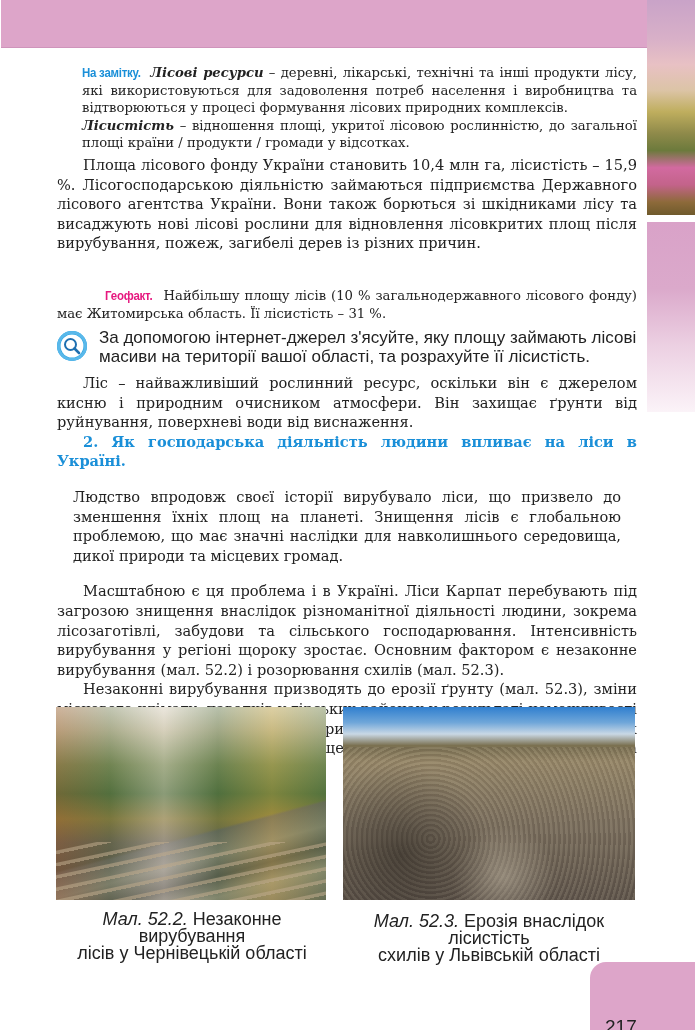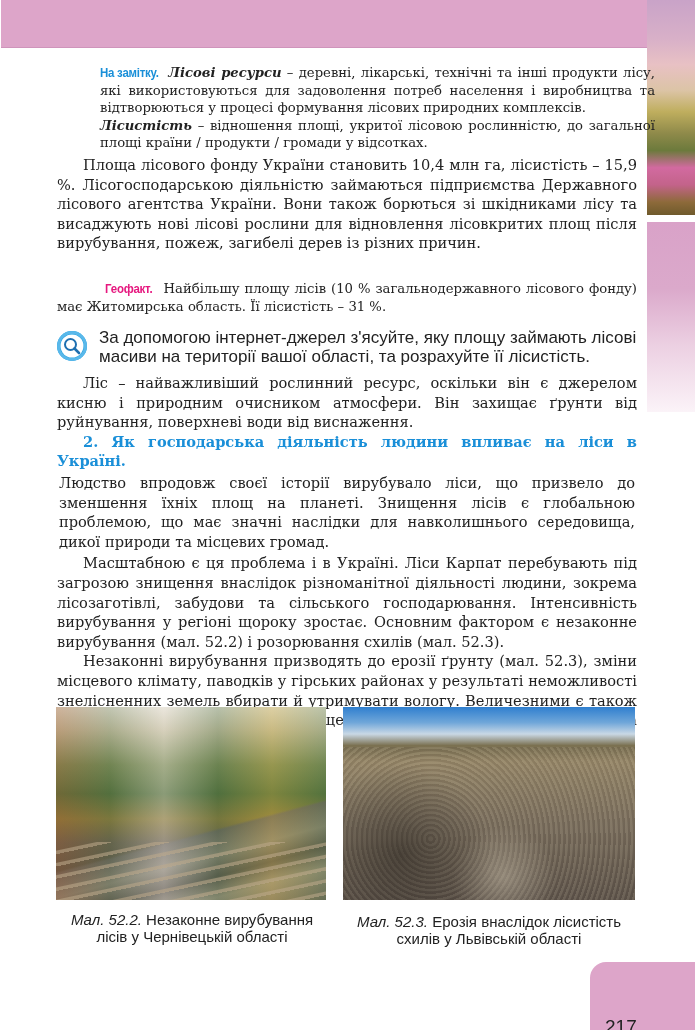--- a/index.html
+++ b/index.html
@@ -29,37 +29,37 @@
       position: absolute; left: 590px; top: 962px; width: 105px; height: 68px;
       background: #dda5c9;
       border-top-left-radius: 16px;
     }
     .page-number {
       position: absolute; left: 605px; top: 1016px;
       font-family: "Liberation Sans", sans-serif; font-size: 19px; color: #222;
     }
 
     .text { position: absolute; left: 57px; width: 580px; font-size: 14.6px; line-height: 19.6px; text-align: justify; }
-    .note { left: 100px; width: 555px; font-size: 13.2px; line-height: 17.5px; top: 64px; }
+    .note { left: 82px; width: 555px; font-size: 13.2px; line-height: 17.5px; top: 64px; }
     .note p, .geo p { margin: 0; }
     .label-note {
       font-family: "Liberation Sans", sans-serif; font-weight: bold; color: #1a8fd8;
       font-size: 13.5px; letter-spacing: -0.3px; transform: scaleX(0.85); display: inline-block; transform-origin: left;
       margin-right: -6px;
     }
     .label-geo {
       font-family: "Liberation Sans", sans-serif; font-weight: bold; color: #e6187f;
       font-size: 13.5px; letter-spacing: -0.3px; transform: scaleX(0.85); display: inline-block; transform-origin: left;
       margin-right: -6px;
     }
     .term { font-weight: bold; font-style: italic; }
     p.para { margin: 0; text-indent: 26px; }
-    p.cont { margin: 2px; }
+    p.cont { margin: 16px; }
     .geo { left: 57px; width: 580px; font-size: 13.2px; line-height: 18px; top: 280px; }
-    .geo p { text-indent: 26px; }
+    .geo p { text-indent: 26px; margin-top: 7px; }
     .task {
       position: absolute; left: 57px; top: 328px; width: 580px; height: 40px;
     }
     .task-icon {
       position: absolute; left: 0; top: 3px; width: 30px; height: 30px; border-radius: 50%;
       background: #1e9fe0; box-shadow: inset 0 0 0 3px #59b8ea;
     }
     .task-icon svg { position: absolute; left: 0; top: 0; }
     .task-text {
       position: absolute; left: 42px; top: 0; width: 540px;
@@ -89,21 +89,21 @@
         linear-gradient(180deg, #2f7fcf 0%, #6fa6d9 8%, #c9d8e5 14%, #7a7050 20%, #9b8b6a 28%, #8a7c64 45%, #7b6f5e 60%, #6a5f52 80%, #5a5048 100%);
     }
     .fig2::after {
       content: ""; position: absolute; left: 0; top: 40px; right: 0; bottom: 0;
       background:
         radial-gradient(circle at 20% 70%, rgba(40,35,30,0.55) 0, transparent 35%),
         radial-gradient(circle at 55% 85%, rgba(200,190,170,0.45) 0, transparent 25%),
         repeating-radial-gradient(circle at 30% 60%, rgba(160,150,130,0.25) 0 2px, rgba(80,70,60,0.2) 3px 5px);
     }
     .caption {
-      position: absolute; font-family: "Liberation Sans", sans-serif; font-size: 15px; line-height: 17px;
+      position: absolute; font-family: "Liberation Sans", sans-serif; font-size: 18px; line-height: 17px;
       text-align: center; color: #222;
     }
     .caption .fig-num { font-style: italic; }
     .cap1 { left: 56px; top: 911px; width: 272px; }
     .cap2 { left: 336px; top: 913px; width: 306px; }
   </style>
 </head>
 <body>
 
 <div class="top-band"></div>

